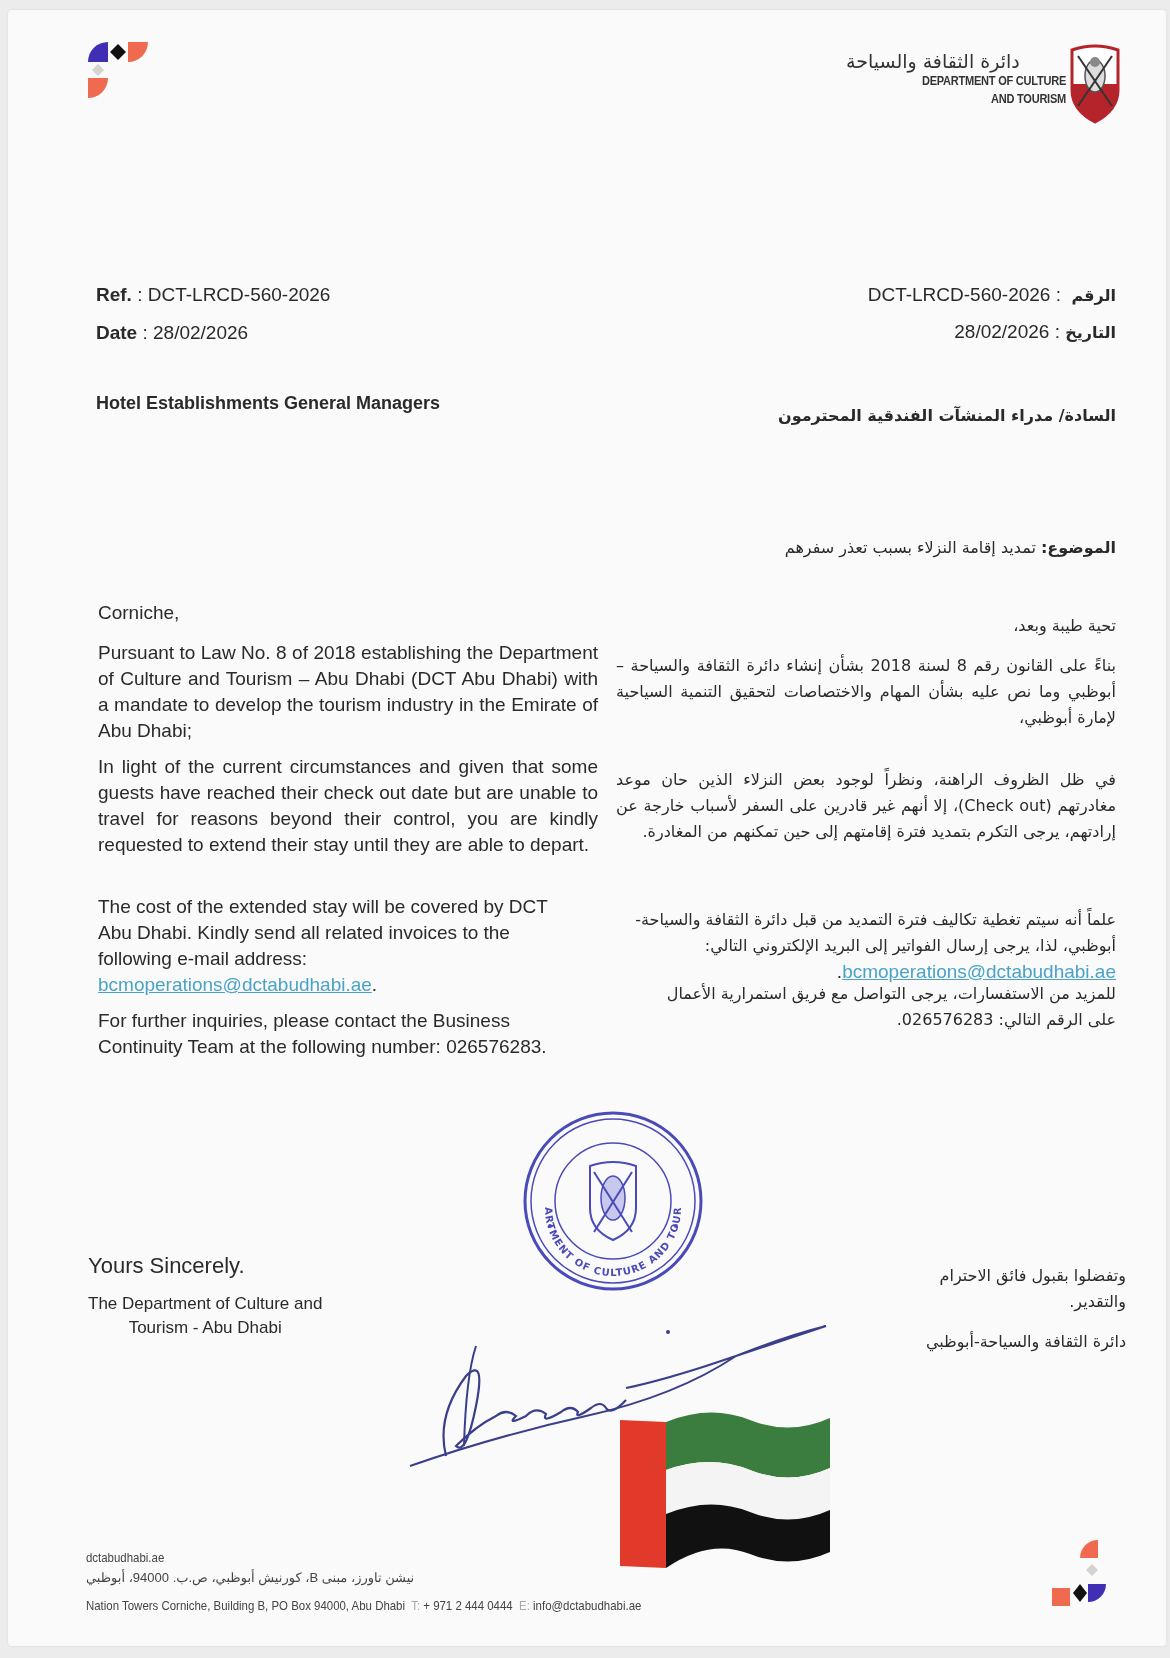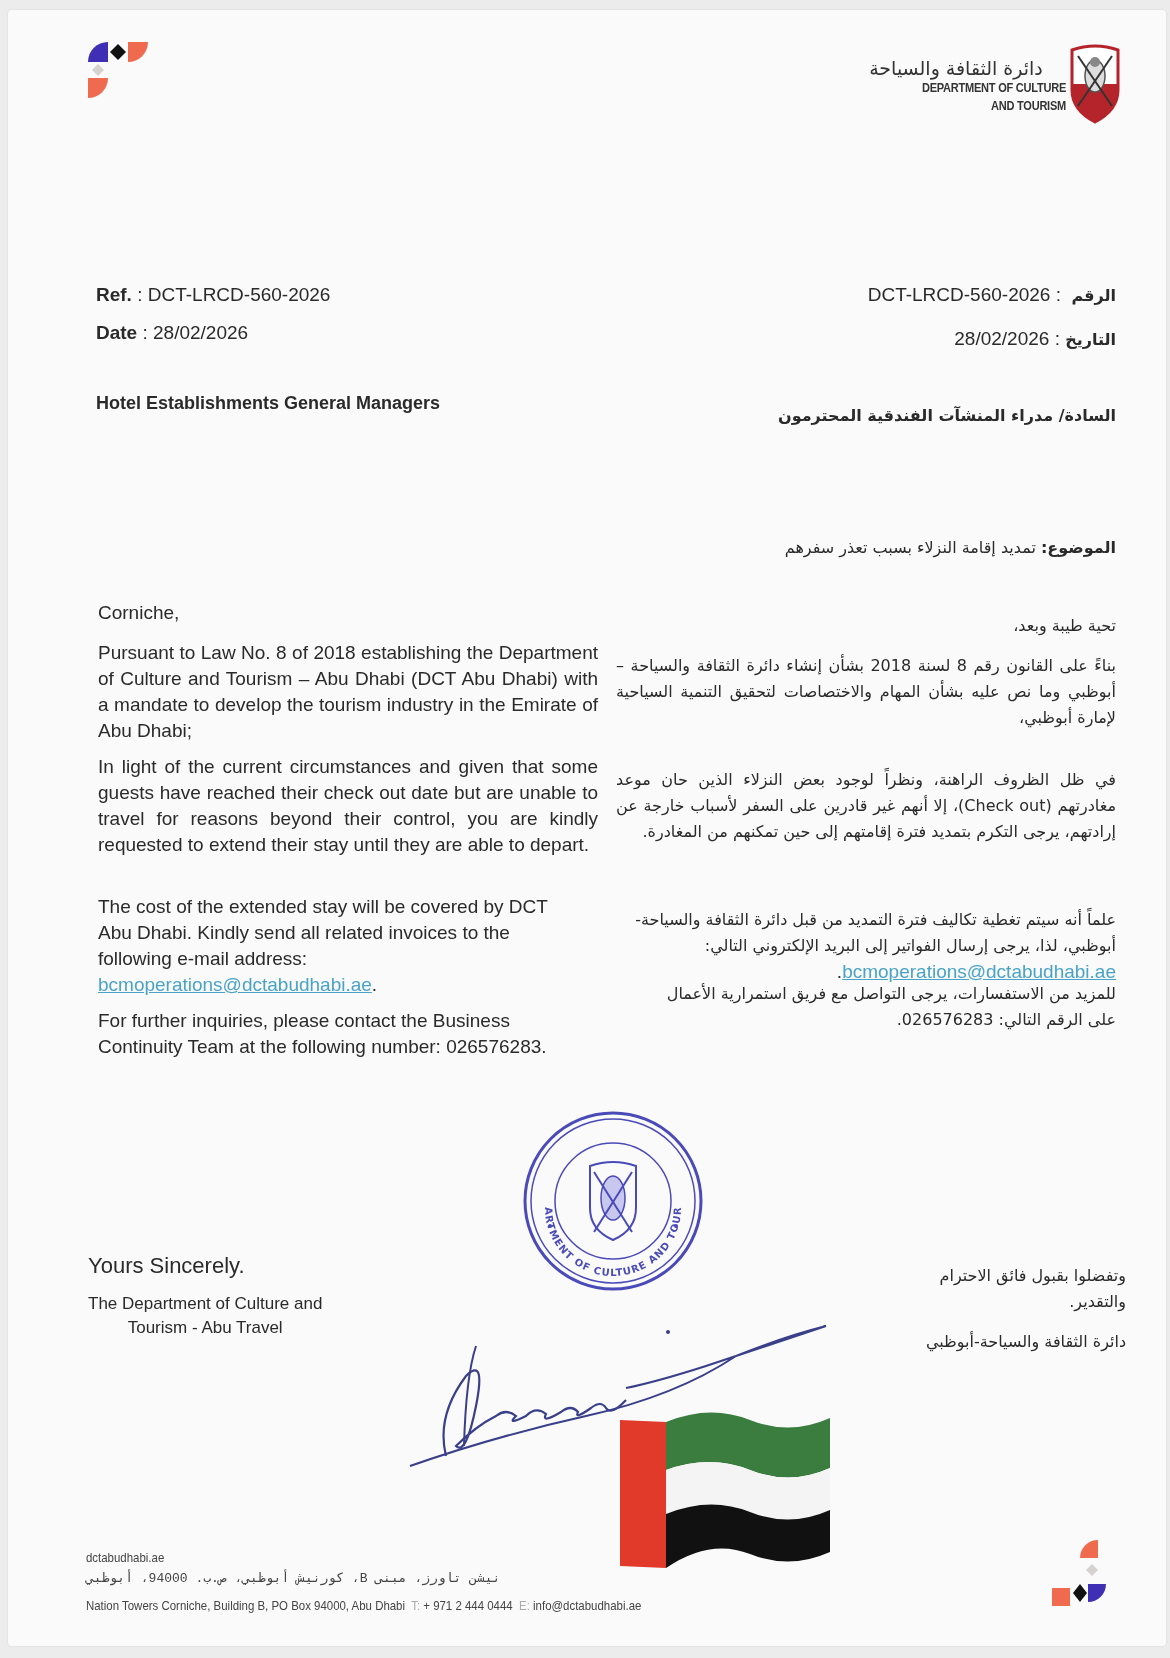--- a/index.html
+++ b/index.html
@@ -10,21 +10,21 @@
   .page {
     position:absolute; left:8px; top:10px; width:1158px; height:1636px;
     background:#fafafa; border-radius:4px; box-shadow:0 0 3px rgba(0,0,0,0.08);
   }
   .abs { position:absolute; }
   .en { font-size:19px; line-height:26px; }
   .ar { font-size:16px; line-height:26px; direction:rtl; text-align:right; font-family:"DejaVu Sans", sans-serif;margin-top:13px; }
   .bold { font-weight:bold; }
   .justify { text-align:justify; }
   .link { color:#4aa3c7; text-decoration:underline; }
-  .hdr-ar-title { font-size:19px; direction:rtl; text-align:center; font-family:"DejaVu Sans", sans-serif; color:#333;margin-top:7px; }
+  .hdr-ar-title { font-size:19px; direction:rtl; text-align:left; font-family:"DejaVu Sans", sans-serif; color:#333; }
   .hdr-en { font-size:13px; font-weight:bold; letter-spacing:-0.3px; text-align:right; color:#333; line-height:18px; transform:scaleX(0.85); transform-origin:right; }
   .footer-txt { font-size:13px; color:#444; transform:scaleX(0.88); transform-origin:left; white-space:nowrap; }
   .footer-dim { color:#aaa; }
 </style>
 </head>
 <body>
 
 <div class="page">
 
   <svg class="abs" style="left:76px;top:28px;" width="80" height="80" viewBox="0 0 80 80">
@@ -52,21 +52,21 @@
   <div class="abs en" style="left:88px;top:272px;text-align:right;">
     <span class="bold">Ref.</span><span> : </span><span>DCT-LRCD-560-2026</span>
   </div>
   <div class="abs en" style="left:88px;top:310px;">
     <span class="bold">Date</span><span> : </span><span>28/02/2026</span>
   </div>
 
   <div class="abs" style="right:50px;top:272px;font-size:19px;line-height:26px;white-space:nowrap;">
     <span>DCT-LRCD-560-2026 :</span>&nbsp;&nbsp;<span class="bold" style="font-family:'DejaVu Sans',sans-serif;font-size:16px;">الرقم</span>
   </div>
-  <div class="abs" style="right:50px;top:310px;font-size:19px;line-height:38px;white-space:nowrap;margin-left:20px;">
+  <div class="abs" style="right:50px;top:310px;font-size:19px;line-height:23px;white-space:nowrap;margin-left:20px;">
     <span>28/02/2026 :</span>&nbsp;<span class="bold" style="font-family:'DejaVu Sans',sans-serif;font-size:16px;">التاريخ</span>
   </div>
 
   <div class="abs en bold" style="left:88px;top:380px;font-size:18px;">Hotel Establishments General Managers</div>
   <div class="abs ar bold" style="right:50px;top:380px;width:480px;">السادة/ مدراء المنشآت الفندقية المحترمون</div>
 
   <div class="abs ar" style="right:50px;top:512px;width:480px;">
     <span class="bold">الموضوع:</span><span> تمديد إقامة النزلاء بسبب تعذر سفرهم</span>
   </div>
 
@@ -108,21 +108,21 @@
     <ellipse cx="93" cy="90" rx="12" ry="22" fill="#c8c8ee" stroke="#4a4ab8" stroke-width="1.5"></ellipse>
     <line x1="74" y1="64" x2="112" y2="124" stroke="#4a4ab8" stroke-width="2"></line>
     <line x1="112" y1="64" x2="74" y2="124" stroke="#4a4ab8" stroke-width="2"></line>
     <circle cx="30" cy="118" r="2" fill="#4a4ab8"></circle>
     <circle cx="156" cy="118" r="2" fill="#4a4ab8"></circle>
   </svg>
 
   <div class="abs en" style="left:80px;top:1243px;font-size:22px;">Yours Sincerely.</div>
   <div class="abs" style="left:80px;top:1282px;font-size:17px;line-height:24px;text-align:center;">
     <div>The Department of Culture and</div>
-    <div>Tourism - Abu Travel</div>
+    <div>Tourism - Abu Dhabi</div>
   </div>
 
   <div class="abs ar" style="right:40px;top:1240px;width:260px;">
     <div>وتفضلوا بقبول فائق الاحترام</div>
     <div>والتقدير.</div>
   </div>
   <div class="abs ar" style="right:40px;top:1306px;width:260px;">دائرة الثقافة والسياحة-أبوظبي</div>
 
   <svg class="abs" style="left:398px;top:1306px;" width="430" height="160" viewBox="0 0 430 160">
     <path d="M4 150 Q90 120 180 100 T330 40 Q380 20 420 10 Q360 30 300 50 Q250 66 220 72" fill="none" stroke="#3a3f8a" stroke-width="2"></path>
@@ -132,21 +132,21 @@
   </svg>
 
   <svg class="abs" style="left:612px;top:1400px;" width="222" height="160" viewBox="0 0 222 160">
     <path d="M0 10 L46 12 L46 158 L0 156 Z" fill="#e23a2a"></path>
     <path d="M46 12 Q90 -6 130 10 Q170 26 210 8 L210 58 Q170 76 130 60 Q90 44 46 60 Z" fill="#3a7d3e"></path>
     <path d="M46 60 Q90 44 130 60 Q170 76 210 58 L210 100 Q170 118 130 102 Q90 86 46 104 Z" fill="#f4f4f4"></path>
     <path d="M46 104 Q90 86 130 102 Q170 118 210 100 L210 142 Q170 160 130 144 Q90 128 46 158 Z" fill="#111111"></path>
   </svg>
 
   <div class="abs footer-txt" style="left:78px;top:1540px;">dctabudhabi.ae</div>
-  <div class="abs" style="left:78px;top:1560px;font-size:13px;color:#444;direction:rtl;font-family:Liberation Mono, monospace;white-space:nowrap;">نيشن تاورز، مبنى B، كورنيش أبوظبي، ص.ب. 94000، أبوظبي</div>
+  <div class="abs" style="left:78px;top:1560px;font-size:13px;color:#444;direction:rtl;font-family:Liberation Sans, sans-serif;white-space:nowrap;">نيشن تاورز، مبنى B، كورنيش أبوظبي، ص.ب. 94000، أبوظبي</div>
   <div class="abs footer-txt" style="left:78px;top:1588px;">
     <span>Nation Towers Corniche, Building B, PO Box 94000, Abu Dhabi</span>&nbsp;
     <span class="footer-dim">T:</span>
     <span>+ 971 2 444 0444</span>&nbsp;
     <span class="footer-dim">E:</span>
     <span>info@dctabudhabi.ae</span>
   </div>
 
   <svg class="abs" style="left:1040px;top:1528px;" width="70" height="72" viewBox="0 0 70 72">
     <path d="M40 2 A18 18 0 0 0 22 20 L40 20 Z" fill="#ef6a4f" transform="translate(10,0)"></path>

